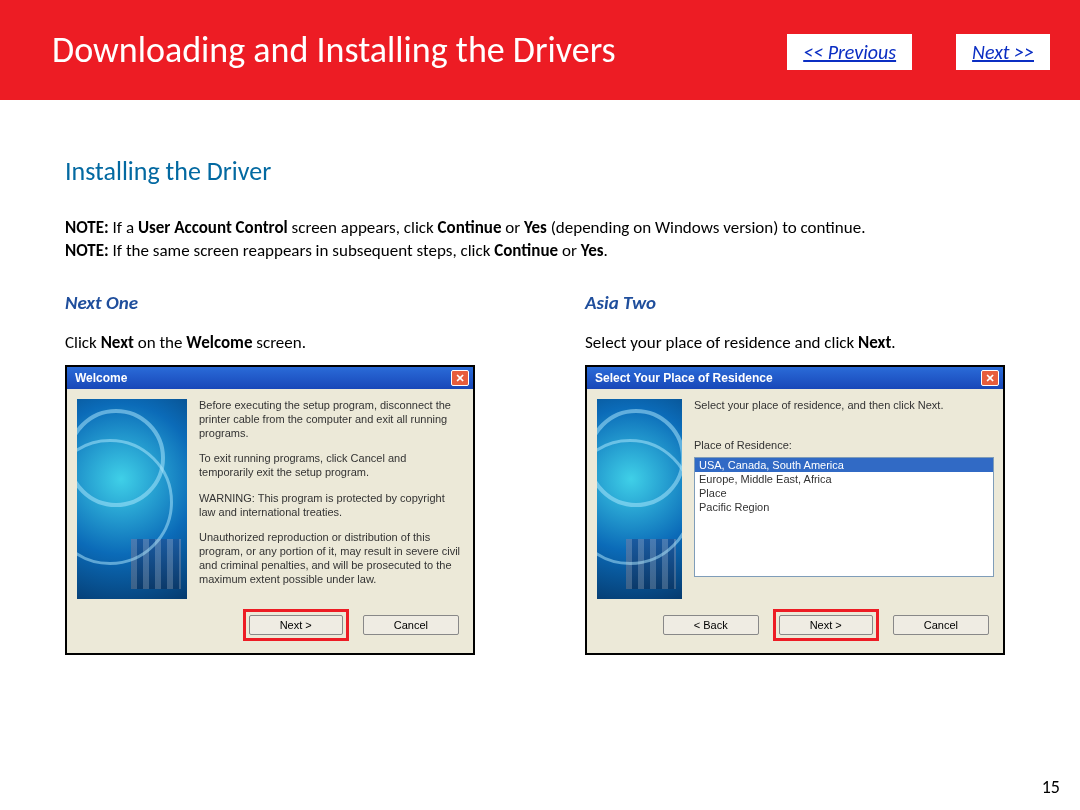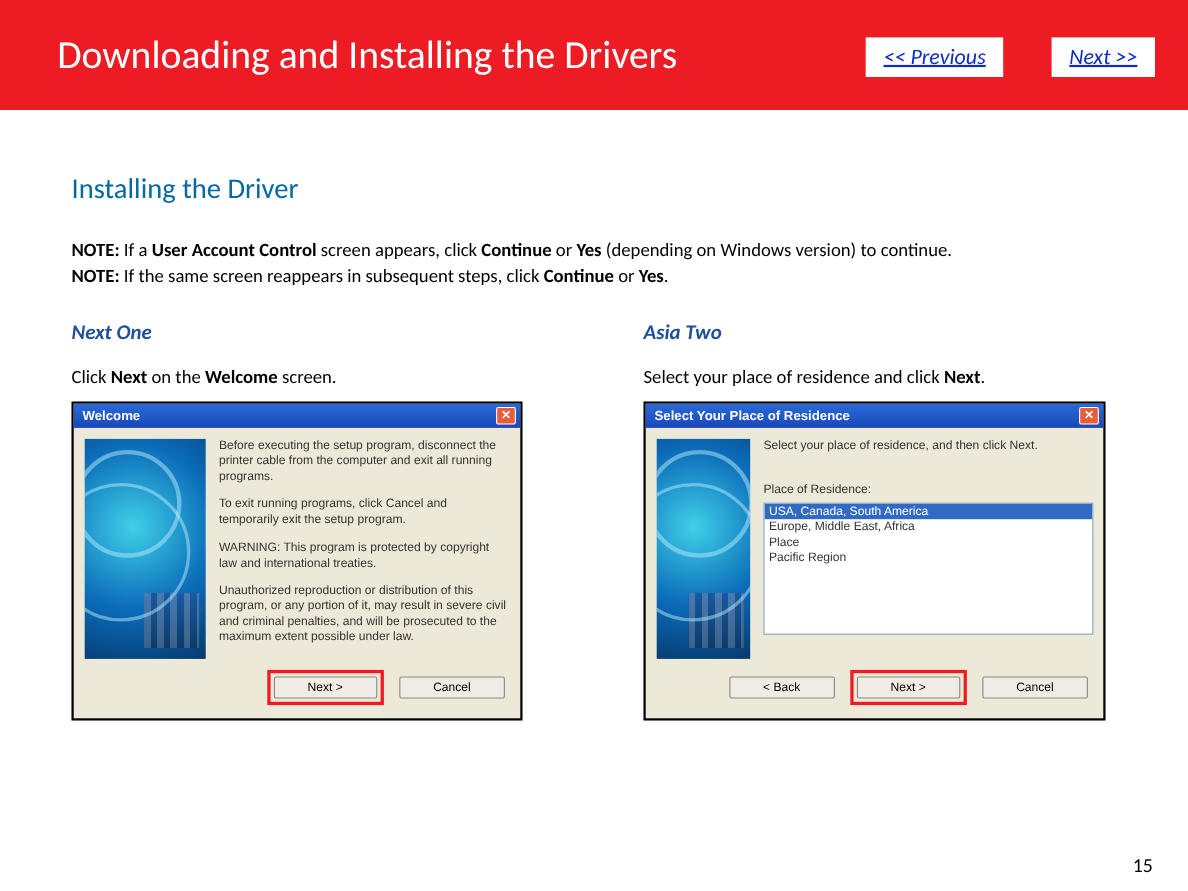--- a/index.html
+++ b/index.html
@@ -160,21 +160,21 @@
     font-size: 11px;
     height: 120px;
     width: 300px;
     overflow: hidden;
   }
   .listbox .opt { padding: 1px 4px; }
   .listbox .sel { background: #316ac5; color: #fff; }
   .page-num {
     position: absolute;
     bottom: 12px;
-    right: 32px;
+    right: 20px;
     font-size: 18px;
   }
 </style>
 </head>
 <body>
 
 <div class="header">
   <div class="header-title">Downloading and Installing  the Drivers</div>
   <div class="nav-buttons">
     <div class="nav-btn">&lt;&lt; Previous</div>

